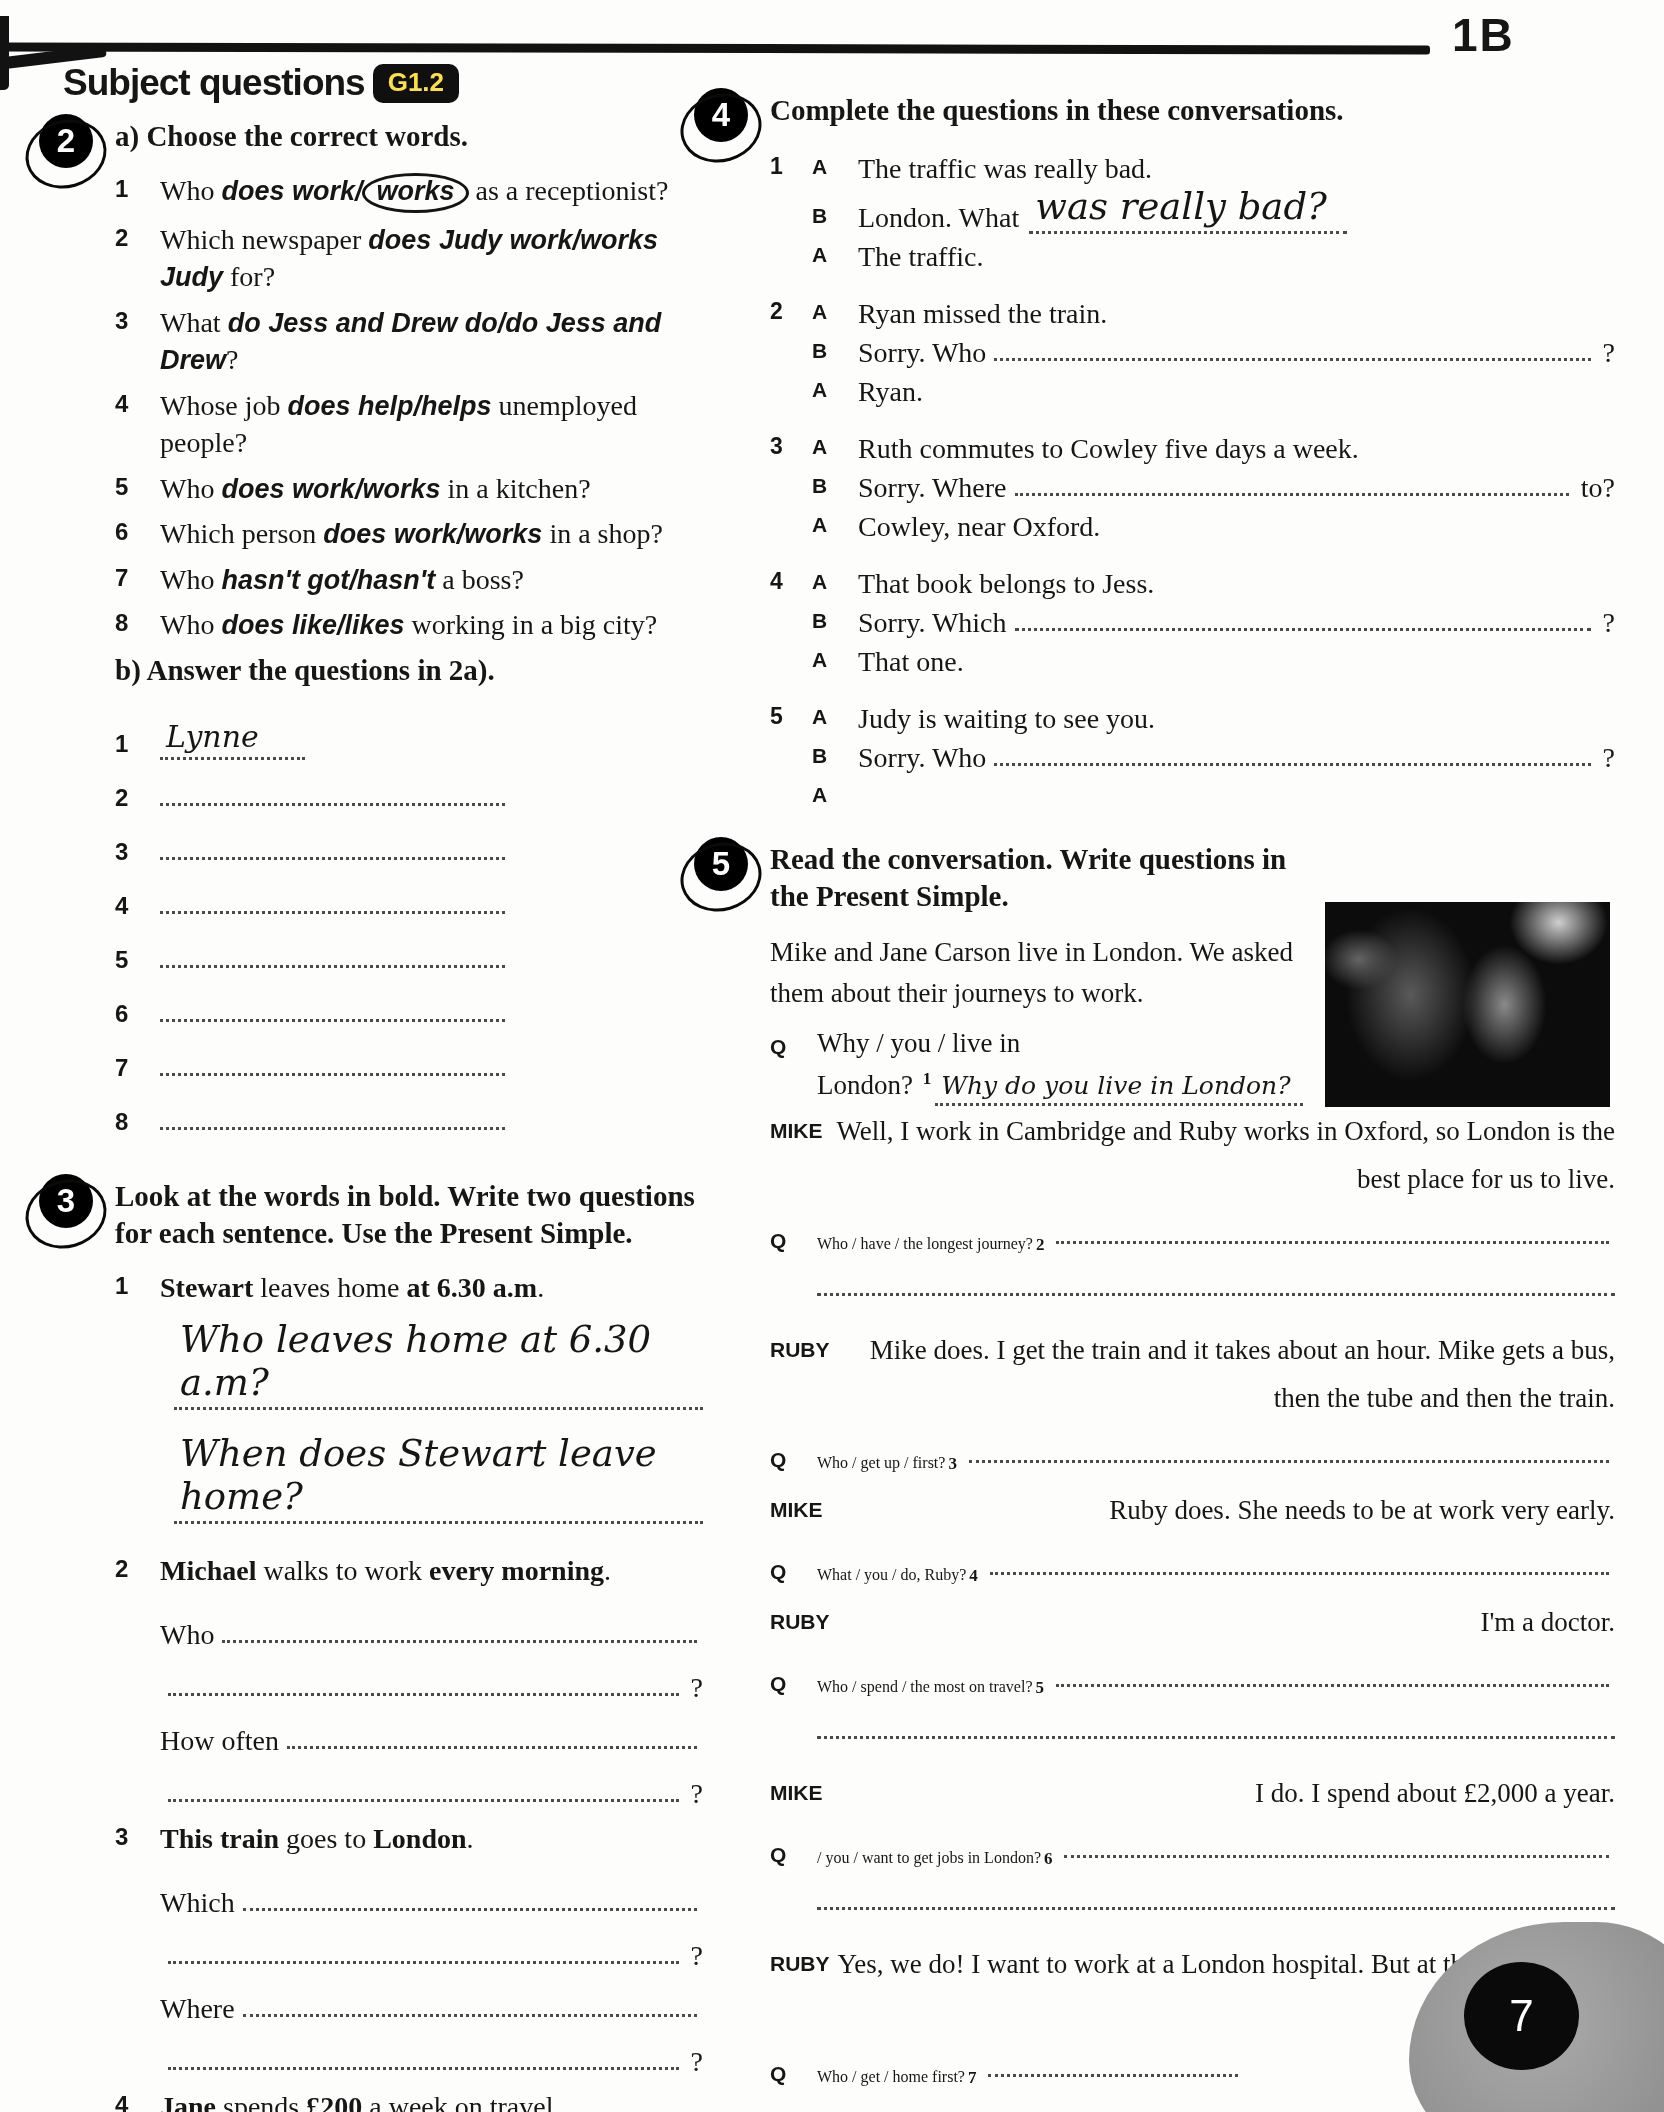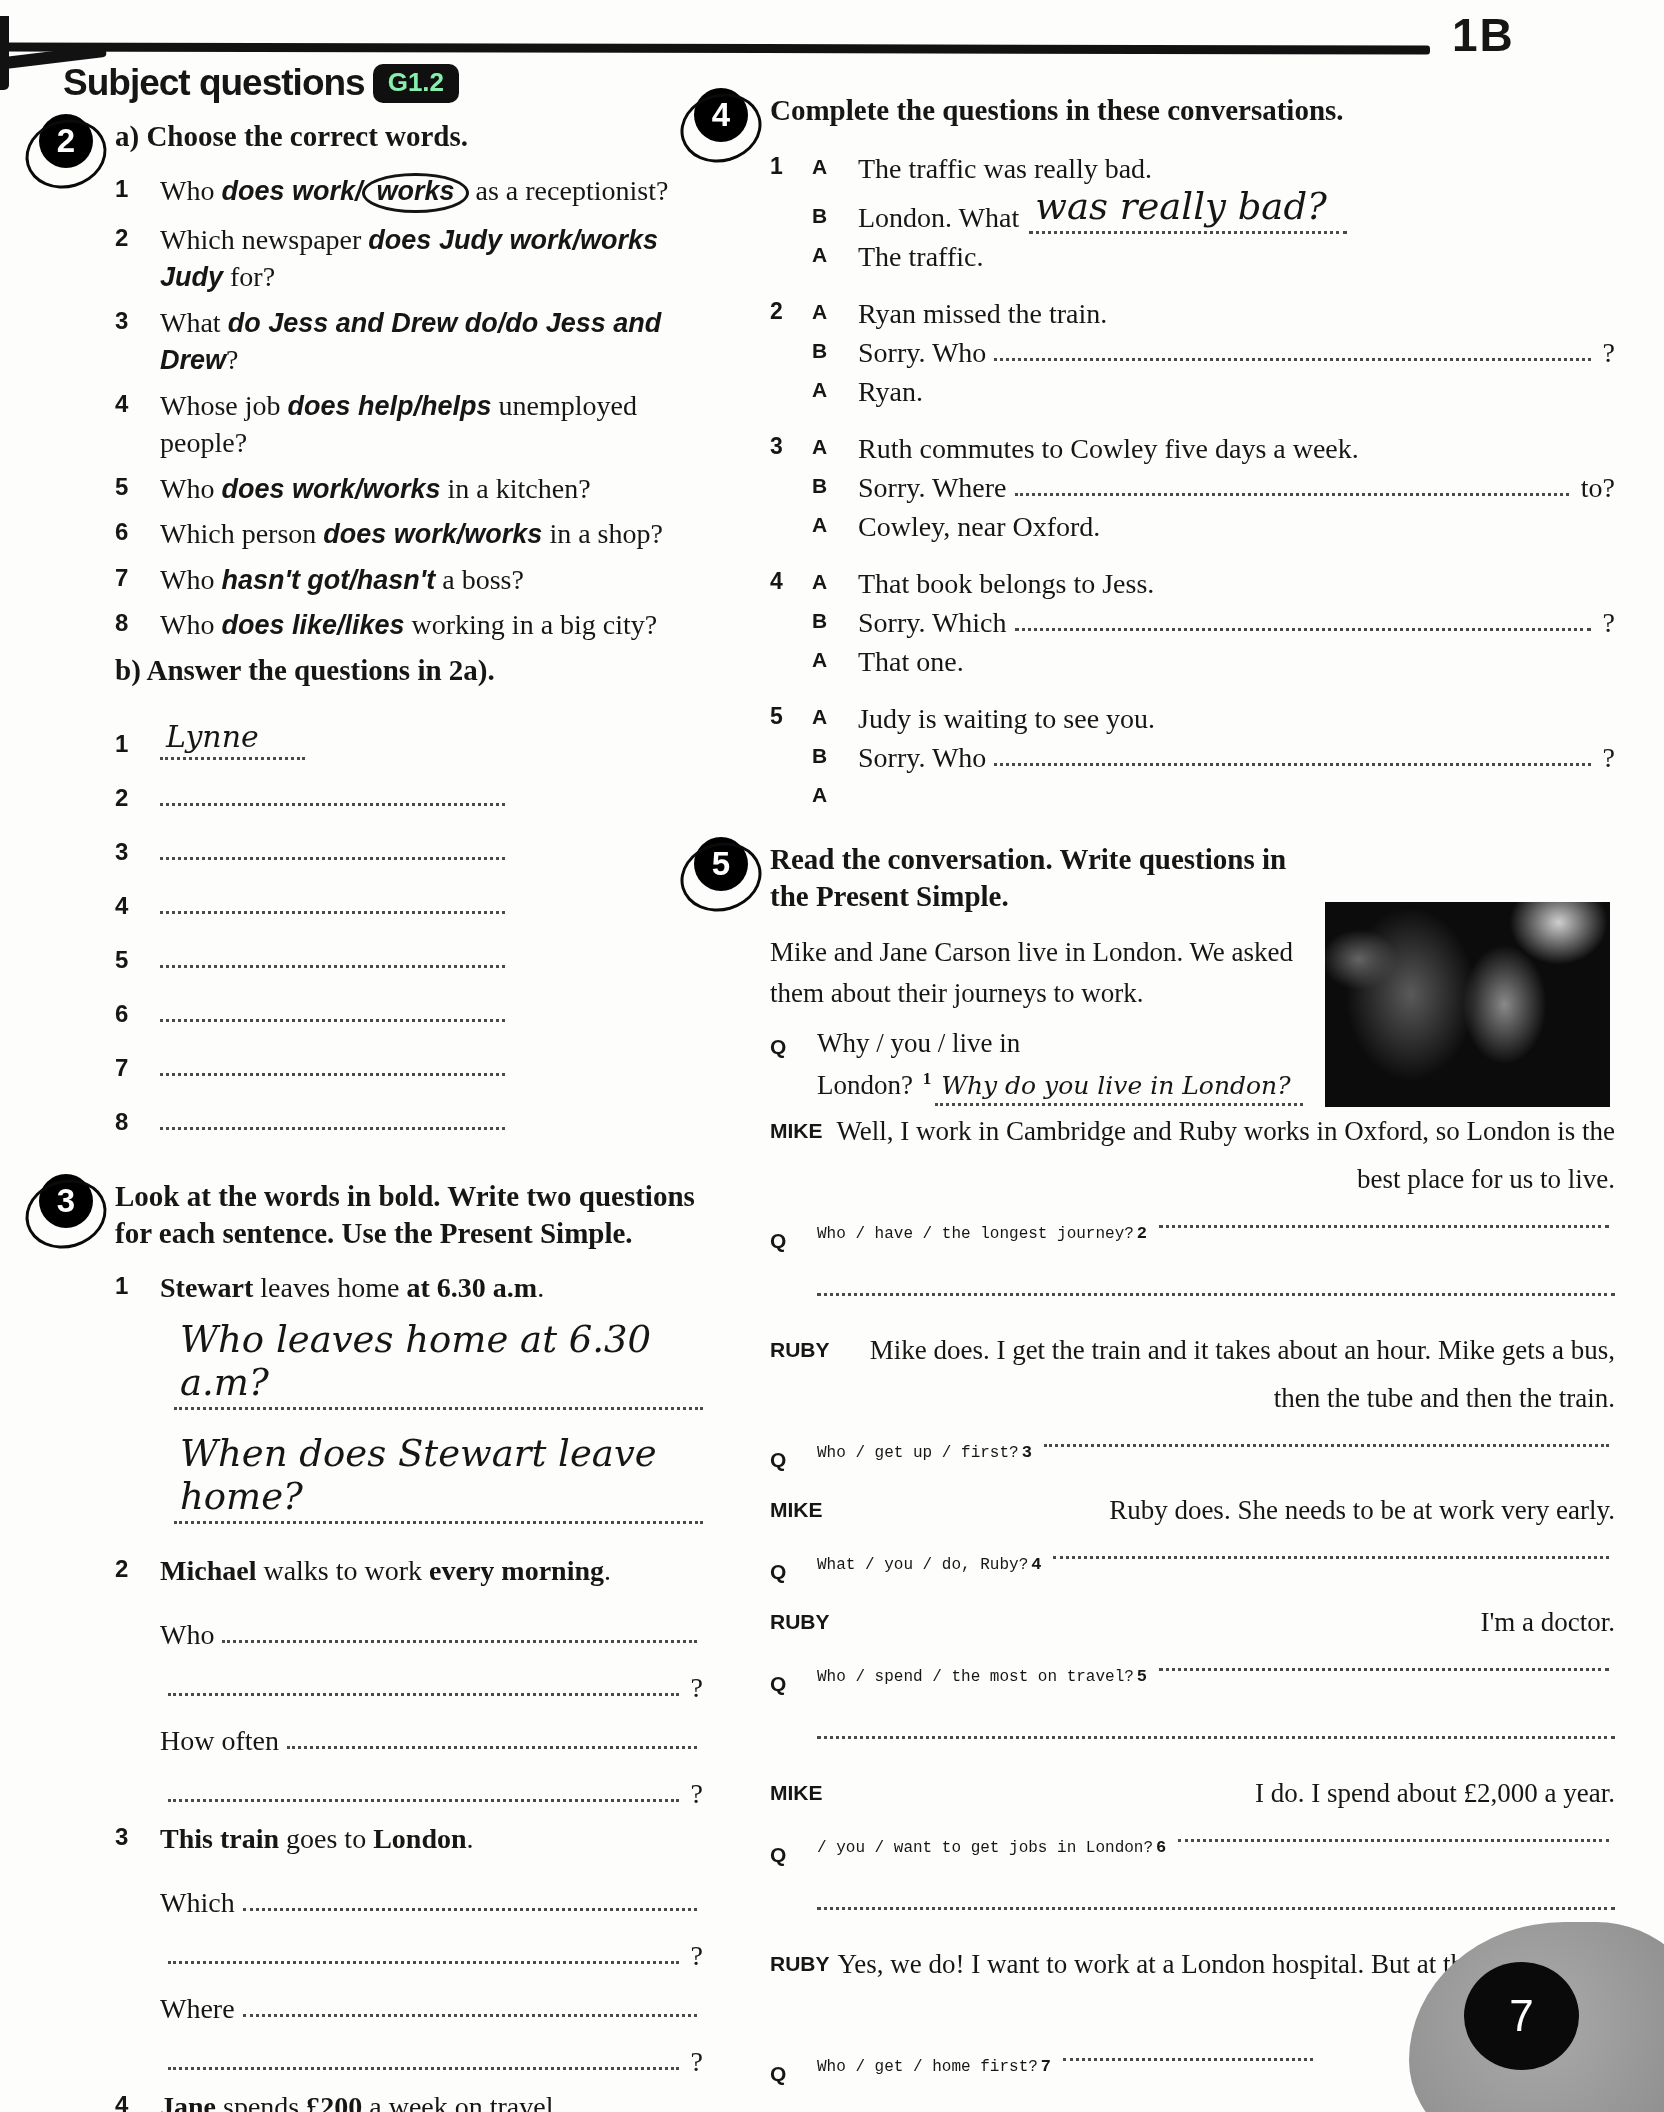--- a/index.html
+++ b/index.html
@@ -12,21 +12,21 @@
   .ledge{position:absolute;left:0;top:16px;width:9px;height:74px;background:#121212;border-radius:0 0 5px 0;}
   .page-tag{position:absolute;left:1452px;top:8px;font-family:"Liberation Sans",sans-serif;font-weight:bold;
             font-size:46px;letter-spacing:2px;}
   
   .col{position:absolute;}
   .col-left{left:115px;top:62px;width:588px;}
   .col-right{left:770px;top:92px;width:845px;}
   
   .section-heading{display:flex;align-items:center;gap:8px;margin-left:-52px;margin-bottom:14px;}
   .sh-title{font-family:"Liberation Sans",sans-serif;font-weight:bold;font-size:37px;letter-spacing:-1px;}
-  .badge{background:#101010;color:#86efac;font-family:"Liberation Sans",sans-serif;font-weight:bold;
+  .badge{background:#101010;color:#fde047;font-family:"Liberation Sans",sans-serif;font-weight:bold;
          font-size:26px;padding:3px 15px 5px;border-radius:10px;}
   
   .ex{position:relative;}
   .ex-circle{position:absolute;left:-76px;top:-4px;width:54px;height:54px;background:#000;border-radius:50%;
              color:#fff;font-family:"Liberation Sans",sans-serif;font-weight:bold;font-size:33px;
              display:flex;align-items:center;justify-content:center;z-index:2;}
   .ex-circle::after{content:'';position:absolute;left:-14px;top:6px;width:76px;height:62px;
                     border:3px solid #0a0a0a;border-radius:50%;transform:rotate(-16deg);}
   .ex-title{font-size:29px;font-weight:bold;margin:0 0 16px;line-height:1.3;}
   .mt{}
@@ -74,21 +74,21 @@
            radial-gradient(ellipse 90px 120px at 30% 45%,#5a5a5a,rgba(0,0,0,0) 72%),
            radial-gradient(ellipse 60px 85px at 63% 50%,#8a8a8a,rgba(0,0,0,0) 70%),
            radial-gradient(ellipse 50px 40px at 12% 28%,#666,rgba(0,0,0,0) 75%),
            #0c0c0c;}
   .q1row{display:flex;margin-top:8px;}
   .q1right{flex:1;font-size:27px;line-height:1.55;}
   .q1l2{white-space:nowrap;}
   .dsp{flex:0 0 47px;font-family:"Liberation Sans",sans-serif;font-weight:bold;font-size:21px;padding-top:12px;}
   .drow{display:flex;margin-bottom:14px;}
   .dtext{flex:1;font-size:27px;line-height:1.78;text-align:right;}
-  .dq{flex:1;display:flex;align-items:flex-start;white-space:nowrap;padding-top:8px;font-family:Liberation Mono, monospace;}
+  .dq{flex:1;display:flex;align-items:flex-end;white-space:nowrap;padding-top:8px;}
   .dq .dotfill{margin-bottom:9px;}
   .dotfill.short{flex:0 0 250px;}
   .sup{font-size:17px;vertical-align:super;font-weight:bold;margin:0 4px 0 3px;line-height:1;}
   .extraline{margin:4px 0 30px 47px;border-bottom:3px dotted #4a4a4a;height:26px;}
   
   .corner-blob{position:absolute;right:-45px;bottom:-60px;width:300px;height:250px;
                background:radial-gradient(circle at 42% 40%,#ababab,#8e8e8e 75%);
                border-radius:58% 42% 45% 55%/62% 50% 42% 50%;}
   .page-num-circle{position:absolute;left:55px;top:40px;width:115px;height:108px;background:#0a0a0a;
                    border-radius:50%;display:flex;align-items:center;justify-content:center;}

